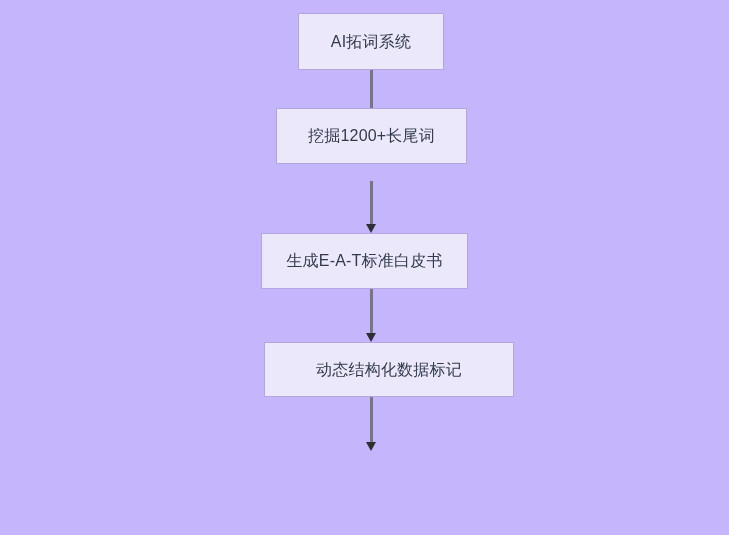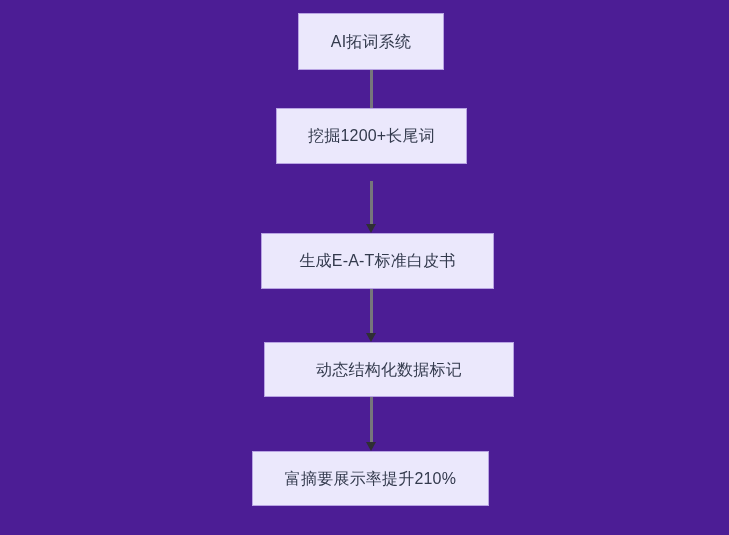--- a/index.html
+++ b/index.html
@@ -55,21 +55,21 @@
     width: 0;
     height: 0;
     border-left: 5.5px solid transparent;
     border-right: 5.5px solid transparent;
     border-top: 9px solid #2f2f33;
   }
 </style>
 </head>
 <body style="background: rgb(248, 248, 248);">
 
-<div id="flowchart" style="background: #4c1d95; text-decoration: underline;">
+<div id="flowchart" style="background: #c4b5fd; text-decoration: underline;">
 
   <div class="edge" style="left: 371px; top: 70px;">
     <div class="edge-line" style="height: 46px; background: rgb(118, 118, 123);"></div>
     <div class="edge-head" style="top: 46px; border-top-color: rgb(47, 47, 51);"></div>
   </div>
   <div class="edge" style="left: 371px; top: 181px;">
     <div class="edge-line" style="height: 43px; background: rgb(118, 118, 123);"></div>
     <div class="edge-head" style="top: 43px; border-top-color: rgb(47, 47, 51);"></div>
   </div>
   <div class="edge" style="left: 371px; top: 289px;">
@@ -80,23 +80,20 @@
     <div class="edge-line" style="height: 45px; background: rgb(118, 118, 123);"></div>
     <div class="edge-head" style="top: 45px; border-top-color: rgb(47, 47, 51);"></div>
   </div>
 
   <div class="node" style="left: 298px; top: 13px; width: 146px; height: 57px; background: rgb(235, 232, 252); border-color: rgb(184, 163, 227); color: rgb(51, 58, 77);">
     <span class="node-label">AI拓词系统</span>
   </div>
   <div class="node" style="left: 276px; top: 108px; width: 191px; height: 56px; background: rgb(235, 232, 252); border-color: rgb(184, 163, 227); color: rgb(51, 58, 77);">
     <span class="node-label">挖掘1200+长尾词</span>
   </div>
-  <div class="node" style="left: 261px; top: 233px; width: 233px; height: 56px; background: rgb(235, 232, 252); border-color: rgb(184, 163, 227); color: rgb(51, 58, 77);">
+  <div class="node" style="left: 261px; top: 233px; width: 207px; height: 56px; background: rgb(235, 232, 252); border-color: rgb(184, 163, 227); color: rgb(51, 58, 77);">
     <span class="node-label">生成E-A-T标准白皮书</span>
   </div>
   <div class="node" style="left: 264px; top: 342px; width: 250px; height: 55px; background: rgb(235, 232, 252); border-color: rgb(184, 163, 227); color: rgb(51, 58, 77);">
     <span class="node-label">动态结构化数据标记</span>
   </div>
-  <div class="node" style="left: 252px; top: 451px; width: 237px; height: 55px; background: rgb(235, 232, 252); border-color: rgb(184, 163, 227); color: rgb(51, 58, 77);">
-    <span class="node-label">富摘要展示率提升210%</span>
-  </div>
 
 </div>
 
 </body></html>

